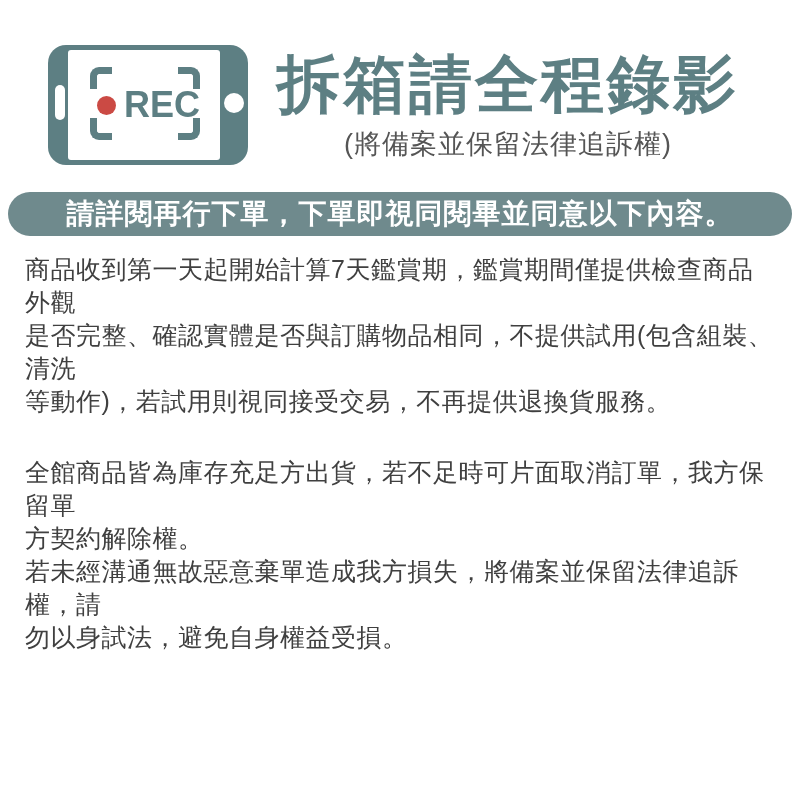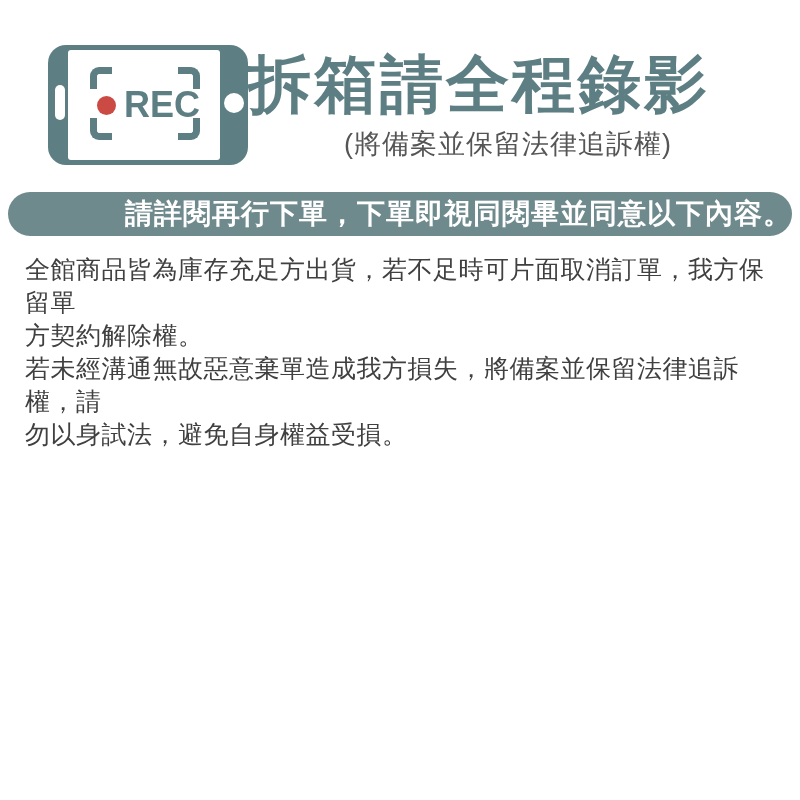--- a/index.html
+++ b/index.html
@@ -28,37 +28,37 @@
   .rec-dot { position: absolute; left: 49px; top: 51px; width: 19px; height: 19px; background: #CB4A44; border-radius: 50%; }
   .rec-label {
     position: absolute; left: 70px; top: 42px; width: 82px;
     font-size: 36px; line-height: 36px; font-weight: 900;
     color: #5D7F83; letter-spacing: 0px; text-align: right;
   }
 
   
   .title {
     position: absolute; left: 248px; top: 50px; width: 520px;
-    text-align: left; font-size: 63px; line-height: 68px;
+    text-align: center; font-size: 63px; line-height: 68px;
     font-weight: 900; letter-spacing: 3px; color: #5D7F83;
   }
   .subtitle {
     position: absolute; left: 248px; top: 128px; width: 520px;
     text-align: center; font-size: 27px; line-height: 32px;
     color: #555555; letter-spacing: 1px;
   }
 
   
   .banner {
     position: absolute; left: 8px; top: 192px; width: 784px; height: 44px;
     background: #6F8A8D; border-radius: 22px;
   }
   .banner-text {
     display: block; width: 100%; height: 44px;
-    text-align: right; font-size: 28px; line-height: 44px;
+    text-align: center; font-size: 28px; line-height: 44px;
     font-weight: bold; color: #ffffff; letter-spacing: 1px;
   }
 
   
   .content { position: absolute; left: 25px; top: 253px; width: 752px; }
   .content p {
     margin: 0 0 38px 0;
     font-size: 25px; line-height: 33px;
     color: #404040; letter-spacing: 0.5px;
     white-space: pre-line;
@@ -85,20 +85,23 @@
   </div>
 
   <div class="title">拆箱請全程錄影</div>
   <div class="subtitle">(將備案並保留法律追訴權)</div>
 
   <div class="banner">
     <span class="banner-text">請詳閱再行下單，下單即視同閱畢並同意以下內容。</span>
   </div>
 
   <div class="content">
+    <p>商品收到第一天起開始計算7天鑑賞期，鑑賞期間僅提供檢查商品外觀
+是否完整、確認實體是否與訂購物品相同，不提供試用(包含組裝、清洗
+等動作)，若試用則視同接受交易，不再提供退換貨服務。</p>
     <p>全館商品皆為庫存充足方出貨，若不足時可片面取消訂單，我方保留單
 方契約解除權。
 若未經溝通無故惡意棄單造成我方損失，將備案並保留法律追訴權，請
 勿以身試法，避免自身權益受損。</p>
 
   </div>
 
 </div>
 
 </body></html>

